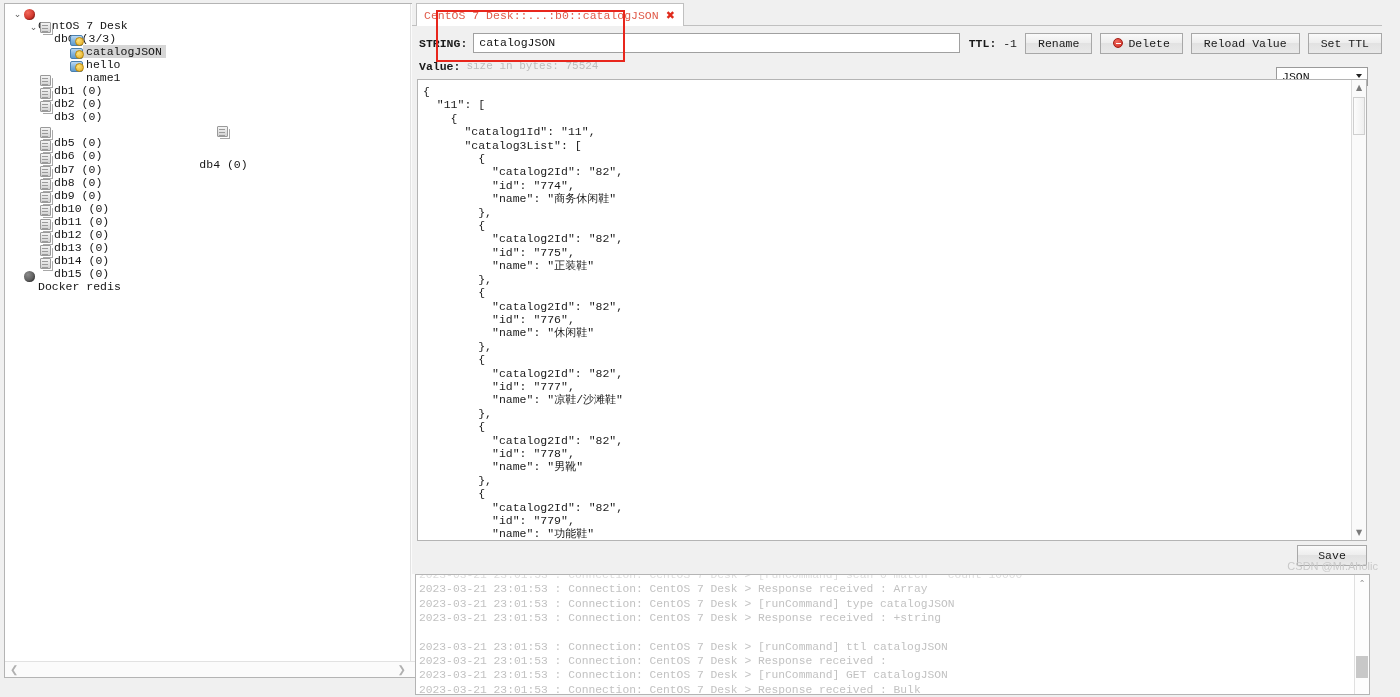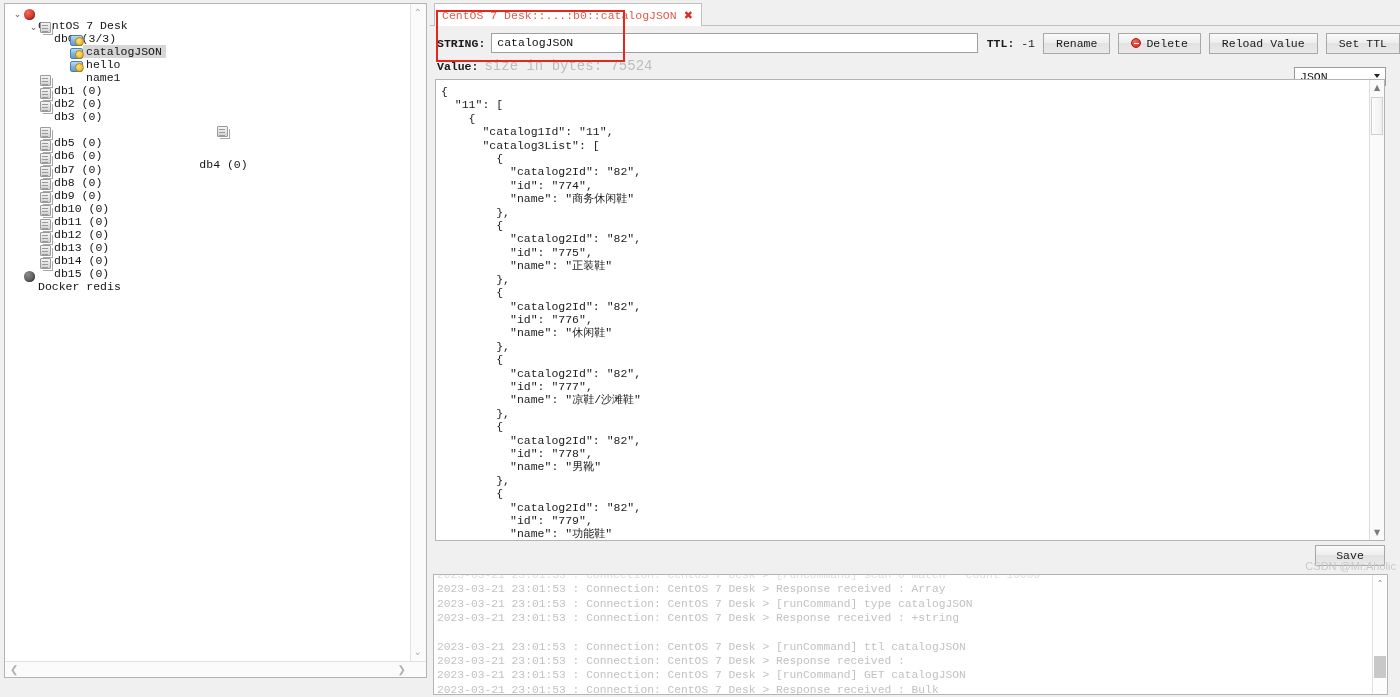--- a/index.html
+++ b/index.html
@@ -120,21 +120,21 @@
     color: #b0b0b0;
     font-family: "DejaVu Sans", sans-serif;
     font-size: 10px;
     line-height: 1;
     user-select: none;
   }
 
   
   #right-panel {
     position: absolute;
-    left: 430px; top: 0;
+    left: 412px; top: 0;
     width: 970px; height: 574px;
     background: #f0f0f0;
   }
 
   
   #tab-bar {
     position: absolute;
     left: 0; top: 0;
     width: 970px; height: 26px;
     background: #f0f0f0;
@@ -249,21 +249,21 @@
   #value-label {
     margin-left: 7px;
     font-family: "Liberation Mono", monospace;
     font-size: 11.5px;
     font-weight: bold;
     color: #1a1a1a;
   }
   #value-size {
     margin-left: 6px;
     font-family: "Liberation Mono", monospace;
-    font-size: 14px;
+    font-size: 11px;
     color: #bdbdbd;
   }
   #view-as-wrap {
     position: absolute;
     right: 14px; top: 0;
     display: flex; align-items: center;
   }
   #view-as-label {
     font-family: Liberation Sans, sans-serif;
     font-size: 17px;

